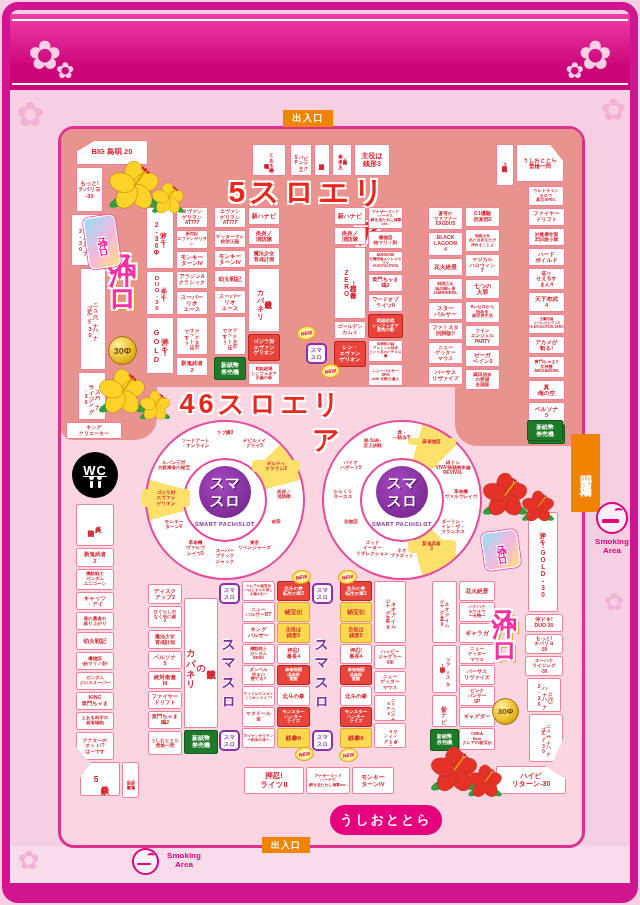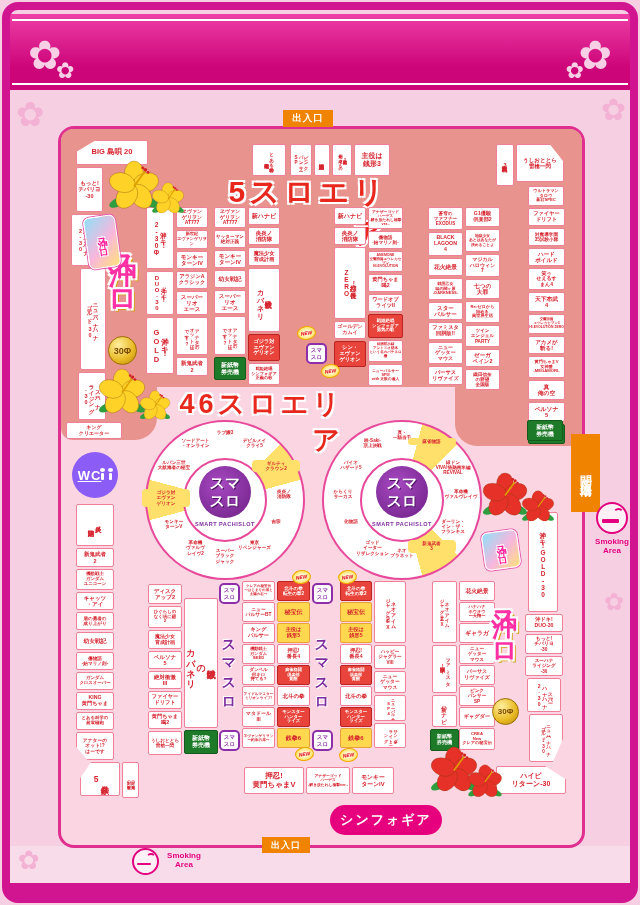--- a/index.html
+++ b/index.html
@@ -19,21 +19,21 @@
   .cut-tl{clip-path:polygon(28% 0,100% 0,100% 100%,0 100%,0 48%);}
   .cut-tr{clip-path:polygon(0 0,70% 0,100% 48%,100% 100%,0 100%);}
   .cut-bl{clip-path:polygon(0 0,100% 0,100% 100%,30% 100%,0 52%);}
   .cut-br{clip-path:polygon(0 0,100% 0,100% 52%,70% 100%,0 100%);}
   .area-title{position:absolute;font-weight:bold;color:#e8271d;letter-spacing:4px;text-align:right;text-shadow:-2px -2px 0 #fff,2px -2px 0 #fff,-2px 2px 0 #fff,2px 2px 0 #fff;z-index:2;}
   .oki-title{position:absolute;writing-mode:vertical-rl;text-orientation:upright;font-weight:bold;color:#ff2fa4;letter-spacing:2px;text-shadow:-2px -2px 0 #fff,2px -2px 0 #fff,-2px 2px 0 #fff,2px 2px 0 #fff,3px 3px 0 #d4a017;z-index:5;}
   .coin{position:absolute;border-radius:50%;background:radial-gradient(circle at 35% 30%,#ffef9e,#e8b923 60%,#b8860b);border:1px solid #9a6d00;color:#7a4a00;font-weight:bold;display:flex;align-items:center;justify-content:center;z-index:6;}
   .badge-orange{position:absolute;background:#f08300;color:#fff;font-weight:bold;display:flex;align-items:center;justify-content:center;z-index:6;}
   #open-gate{writing-mode:vertical-rl;text-orientation:upright;font-size:12px;letter-spacing:3px;}
   #prize{position:absolute;background:#e6007e;color:#fff;font-weight:bold;border-radius:16px;display:flex;align-items:center;justify-content:center;font-size:13px;letter-spacing:2px;z-index:6;}
-  #wc{position:absolute;background:#8b5cf6;border-radius:50%;display:flex;flex-direction:row;align-items:center;justify-content:center;color:#fff;z-index:6;text-decoration:underline;}
+  #wc{position:absolute;background:#000000;border-radius:50%;display:flex;flex-direction:column;align-items:center;justify-content:center;color:#fff;z-index:6;text-decoration:underline;}
   .wc-label{font-size:13px;font-weight:bold;letter-spacing:1px;}
   .wc-icons{display:flex;gap:5px;margin-top:3px;}
   .person{width:3px;height:7px;background:#fff;border-radius:1px;position:relative;}
   .person::before{content:"";position:absolute;top:-5px;left:-1px;width:5px;height:4px;border-radius:50%;background:#fff;}
   .smoke-icon{position:absolute;border:2px solid #e2007e;background:#fdf1f7;border-radius:50%;z-index:6;box-sizing:border-box;}
   .smoke-icon::before{content:"";position:absolute;left:15%;top:55%;width:60%;height:12%;background:#e2007e;border-radius:1px;}
   .smoke-icon::after{content:"";position:absolute;left:52%;top:14%;width:28%;height:28%;border:2px solid transparent;border-top-color:#e2007e;border-radius:50%;}
   .smoke-text{position:absolute;color:#e2007e;font-weight:bold;font-size:8px;line-height:1.15;text-align:center;white-space:pre-line;z-index:6;}
   .ring{position:absolute;border:2px solid #e84a9b;border-radius:50%;box-sizing:border-box;z-index:3;}
   .ring-inner{position:absolute;background:#fff;border:2px solid #e84a9b;border-radius:50%;box-sizing:border-box;z-index:3;}
@@ -109,21 +109,21 @@
         <span class="person"></span>
         <span class="person"></span>
       </span>
   </div>
 
   <div class="badge-orange" id="open-gate" style="left:571px;top:434px;width:29px;height:78px;">開店入場口</div>
   <div class="smoke-icon" style="left:596px;top:502px;width:32px;height:32px;"></div>
   <div class="smoke-text" style="left:581px;top:537px;width:62px;">Smoking
 Area</div>
 
-  <div id="prize" style="left:330px;top:805px;width:112px;height:30px;">シンフォギア</div>
+  <div id="prize" style="left:330px;top:805px;width:112px;height:30px;">うしおととら</div>
   <div class="badge-orange" style="left:262px;top:837px;width:48px;height:16px;font-size:9px;letter-spacing:1px;">出入口</div>
 
   <div class="smoke-icon" style="left:132px;top:848px;width:27px;height:27px;"></div>
   <div class="smoke-text" style="left:158px;top:851px;width:52px;">Smoking
 Area</div>
 <div class="mbox vert" style="left: 252px; top: 144px; width: 34px; height: 32px; font-size: 4.6px;">とある科学の
 超電磁砲</div>
     <div class="mbox vert" style="left: 290px; top: 144px; width: 22px; height: 32px; font-size: 4.6px;">ピンク
 パンサー
 SP</div>
@@ -428,21 +428,21 @@
     <div class="mbox" style="left: 459px; top: 665px; width: 36px; height: 20px; font-size: 5px;">バーサス
 リヴァイズ</div>
     <div class="mbox" style="left: 459px; top: 686px; width: 36px; height: 20px; font-size: 4.6px;">ピンク
 パンサー
 SP</div>
     <div class="mbox" style="left: 459px; top: 707px; width: 36px; height: 20px; font-size: 5.2px;">ギャグダー</div>
     <div class="mbox" style="left: 459px; top: 728px; width: 36px; height: 22px; font-size: 4.2px;">CREA
 New
 クレアの秘宝伝</div>
     <div class="mbox" style="left: 244px; top: 767px; width: 60px; height: 27px; font-size: 7.5px;">押忍!
-黄門ちゃまV</div>
+ライツII</div>
     <div class="mbox" style="left: 306px; top: 767px; width: 44px; height: 27px; font-size: 3.8px;">アナザーゴッド
 ハーデス
 -解き放たれし槍撃ver.-</div>
     <div class="mbox" style="left: 352px; top: 767px; width: 42px; height: 27px; font-size: 5.8px;">モンキー
 ターンIV</div>
     <div class="mbox g" style="left: 527px; top: 420px; width: 36px; height: 21px; font-size: 5.8px;">新紙幣
 券売機</div>
     <div class="mbox vert" style="left: 528px; top: 512px; width: 30px; height: 100px; font-size: 6.5px;">沖ドキ!GOLD-30</div>
     <div class="mbox" style="left: 525px; top: 614px; width: 38px; height: 18px; font-size: 5.2px;">沖ドキ!
 DUO-30</div>

